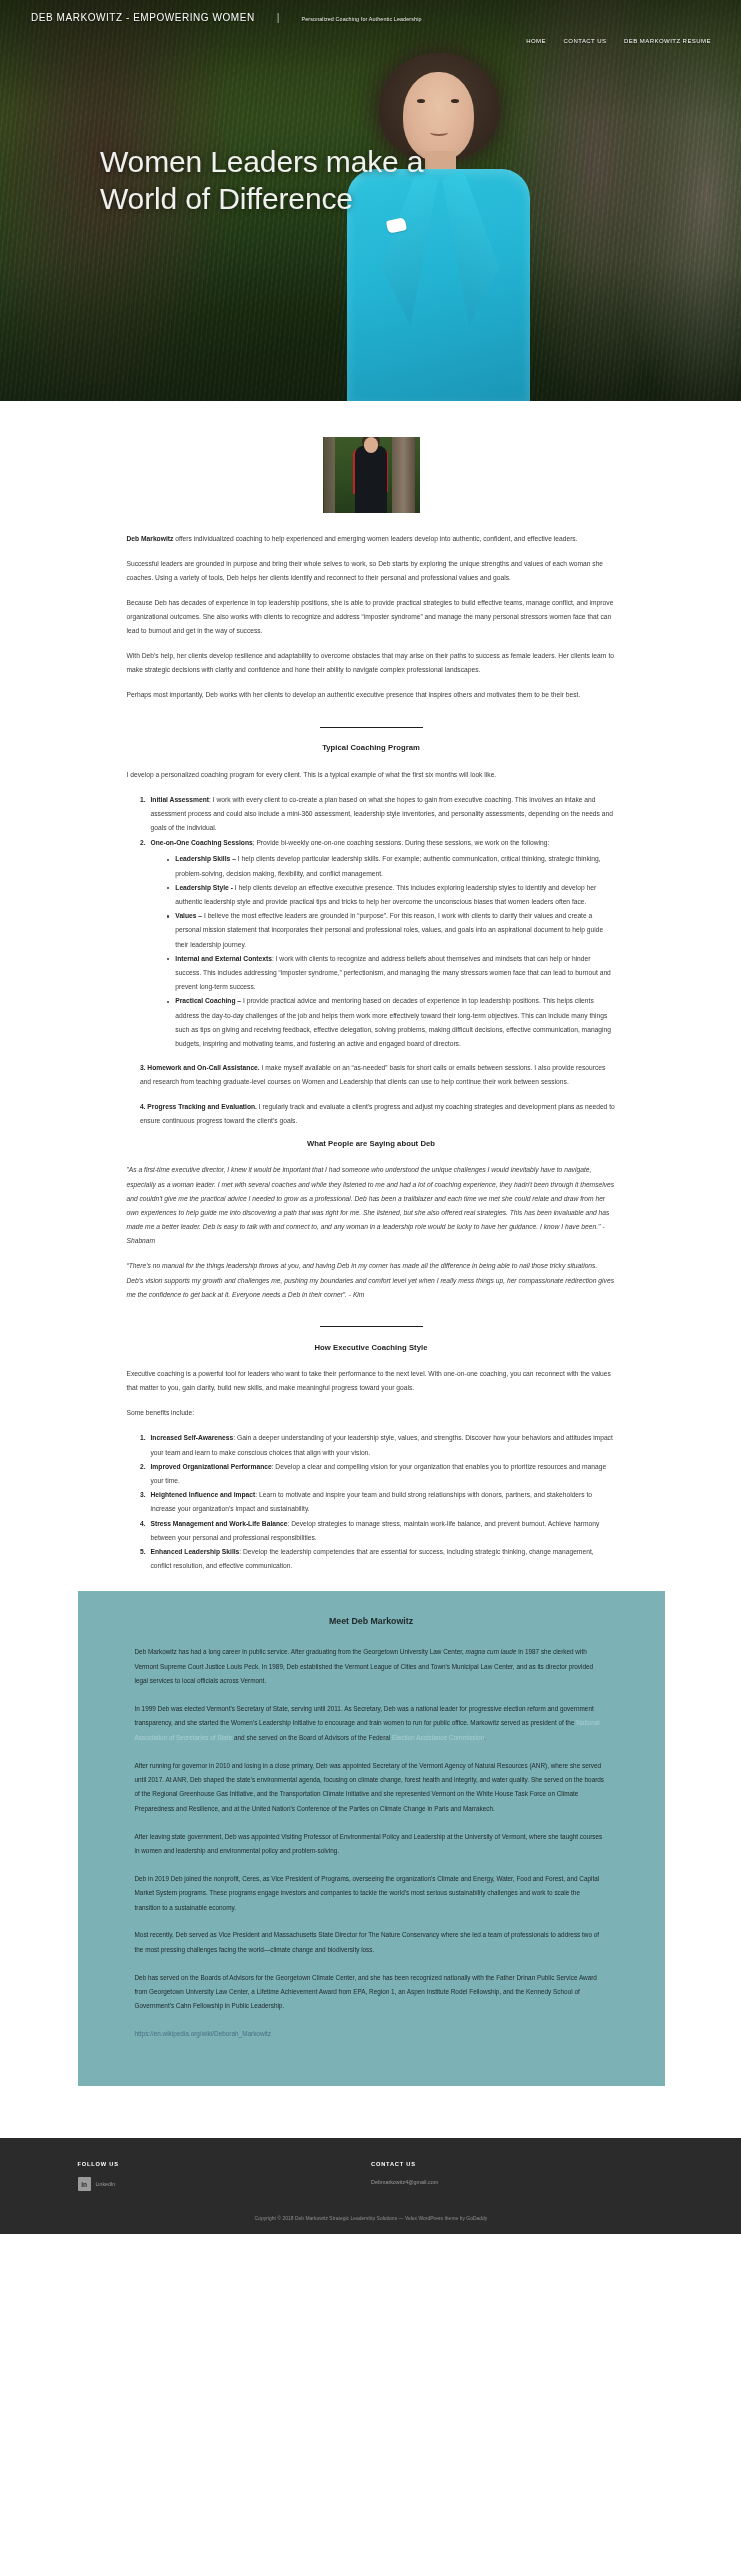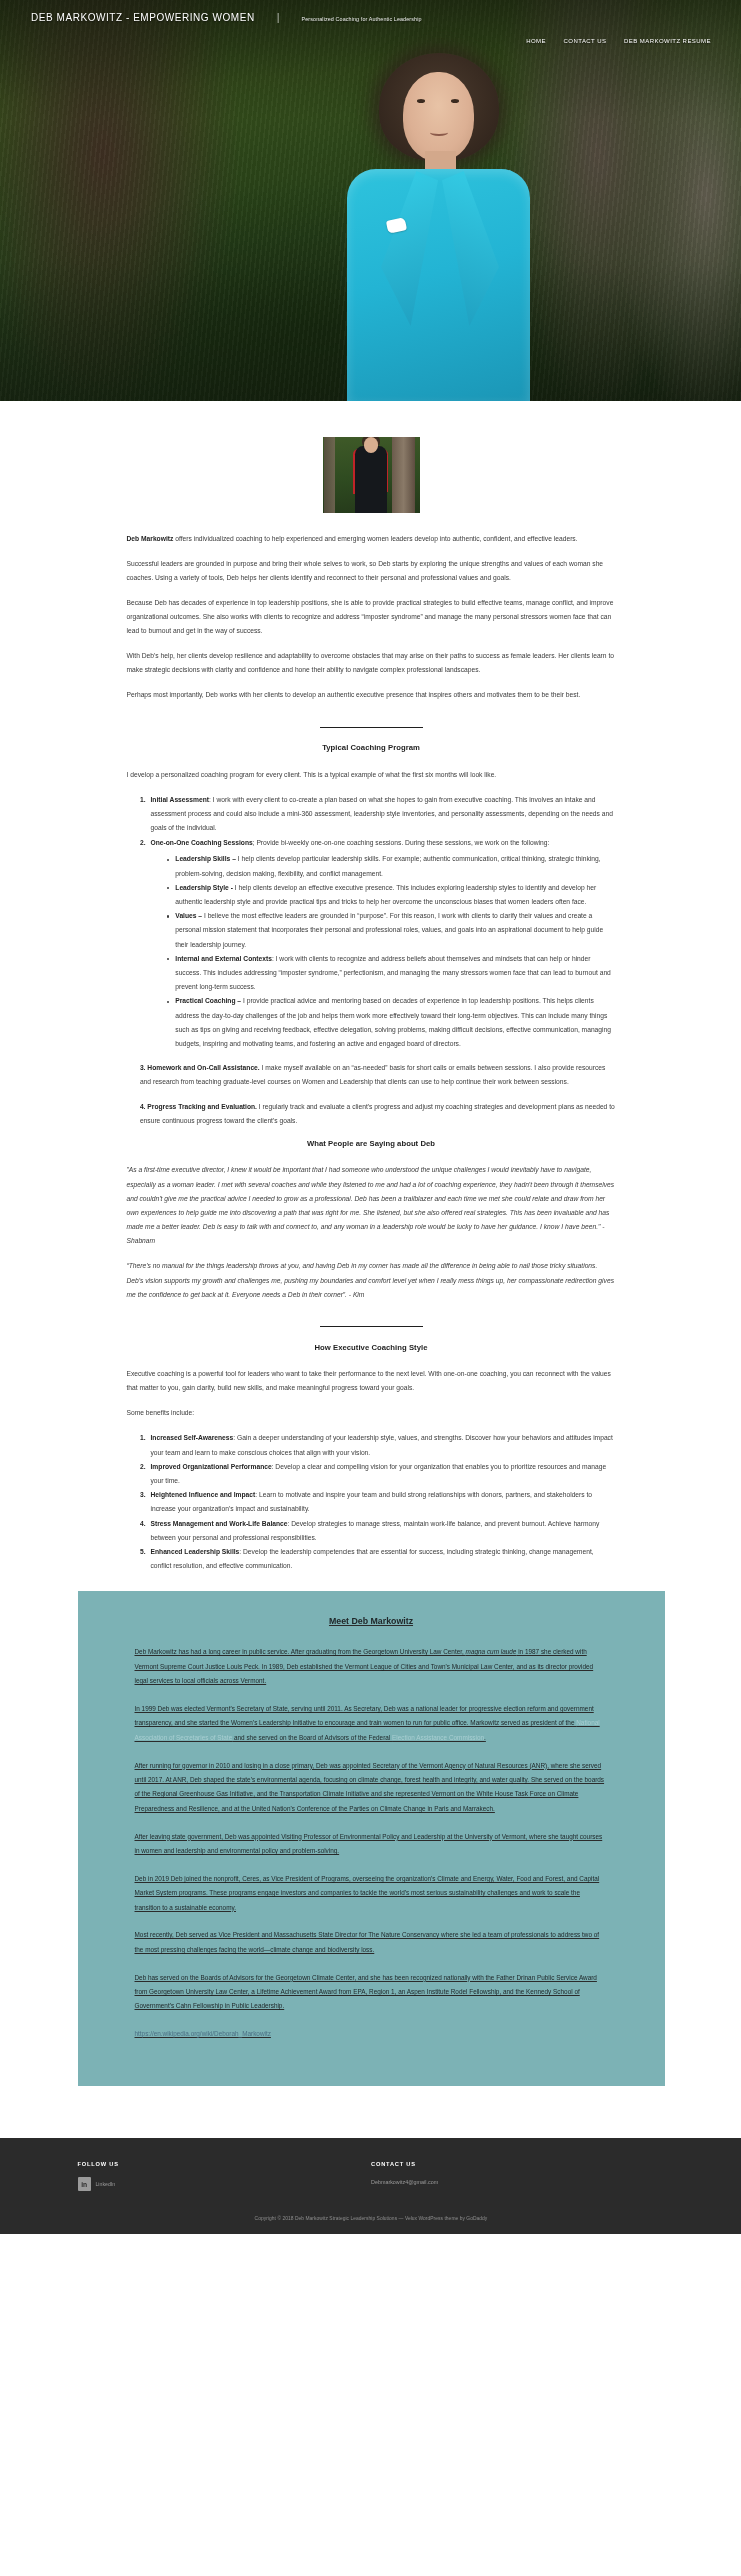--- a/index.html
+++ b/index.html
@@ -252,21 +252,20 @@
     font-weight: 700;
     color: #232323;
   }
 
   
   .bio {
     width: 587px;
     margin: 17.5px auto 0 auto;
     background: #7cb2b5;
     padding: 25px 57px 31px 57px;
-    text-decoration: underline;
   }
   .bio h2 {
     text-align: center;
     font-size: 8.8px;
     font-weight: 700;
     color: #20282a;
     margin: 0 0 19.6px 0;
   }
   .bio p {
     font-size: 6.4px;
@@ -356,20 +355,21 @@
     <div class="p-eye r"></div>
     <div class="p-smile"></div>
     <div class="p-neck"></div>
     <div class="p-shirt"></div>
     <div class="p-jacket"></div>
     <div class="p-lapel-l"></div>
     <div class="p-lapel-r"></div>
     <div class="p-pin"></div>
   </div>
 
+  <h1 class="hero-headline">Women Leaders make a World of Difference</h1>
 </header>
 
 <main class="content">
   <div class="inner">
 
     <div class="top-photo">
       <div class="tp-trunk2"></div>
       <div class="tp-trunk"></div>
       <div class="tp-coat"></div>
       <div class="tp-coat2"></div>

